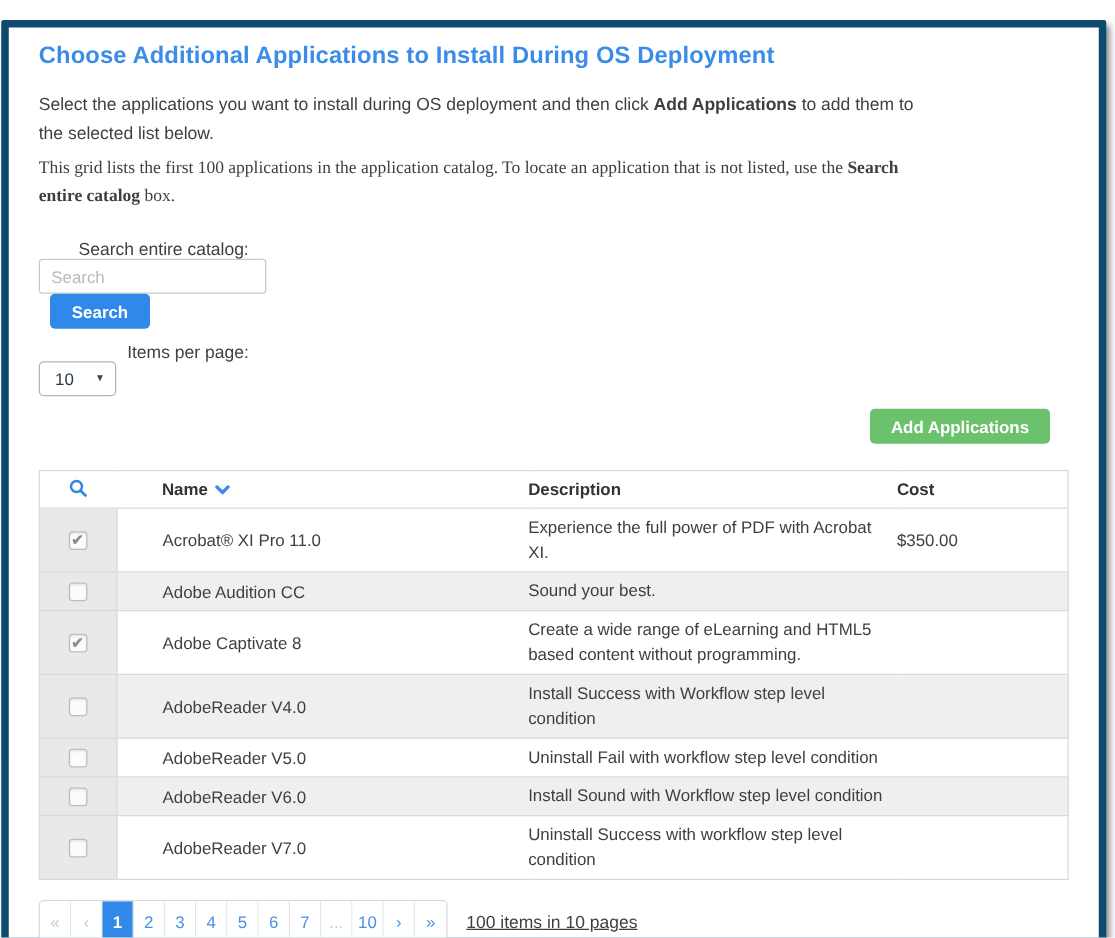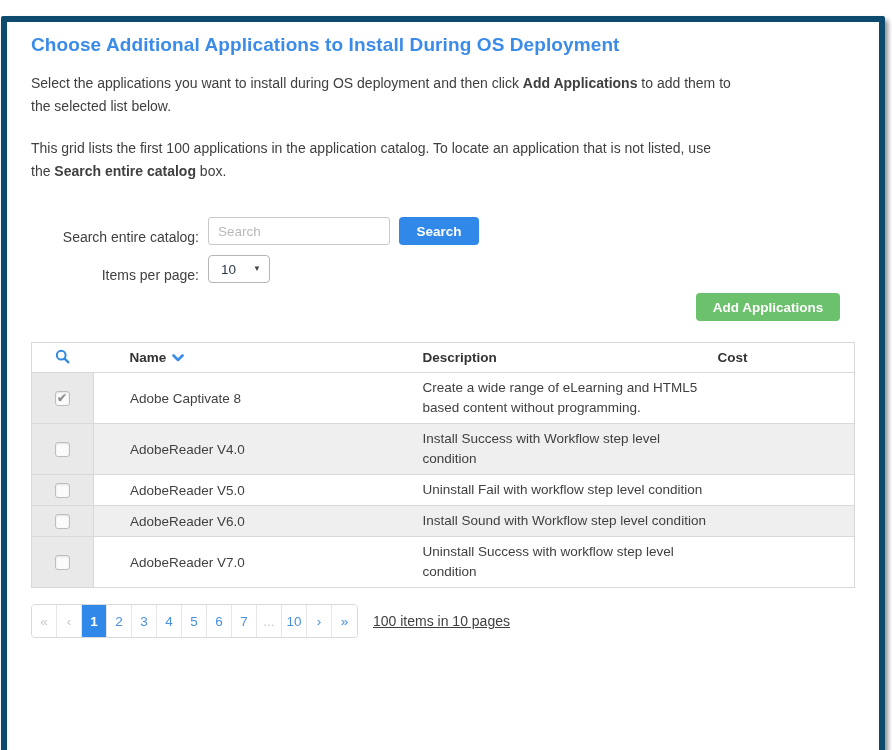--- a/index.html
+++ b/index.html
@@ -9,25 +9,25 @@
   .window {
     position: absolute; left: 1px; top: 16px; width: 884px; height: 740px;
     background: #fff; border: 6px solid #0c4a6e; border-radius: 2px;
     box-shadow: 3px 4px 5px rgba(0,0,0,0.45);
     padding: 12px 24px 0 24px; overflow: hidden;
   }
 
   .page-title { font-size: 19px; font-weight: bold; color: #3b8ce8; margin-bottom: 16px; letter-spacing: 0.1px; }
 
   .intro { font-size: 14px; line-height: 23px; max-width: 700px; color: #3f3f3f; }
-  .intro.p1 { margin-bottom: 19px; }
-  .intro.p2 { margin-bottom: 34px; }
+  .intro.p1 { margin-bottom: 5px; }
+  .intro.p2 { margin-bottom: 22px; font-family: Liberation Serif, serif; }
   .intro b { font-weight: bold; }
 
-  .form-row { display: flex; align-items: flex-end; margin-bottom: 10px; }
+  .form-row { display: flex; align-items: flex-start; margin-bottom: 10px; flex-direction: column; }
   .form-label { width: 168px; text-align: right; margin-right: 9px; font-size: 14px; color: #3f3f3f; }
   .search-input {
     width: 182px; height: 28px; border: 1px solid #c9c9c9; border-radius: 3px;
     padding: 0 9px; font-size: 13.5px; color: #3f3f3f; font-family: "Liberation Sans", sans-serif; outline: none;
   }
   .search-input::placeholder { color: #b9b9b9; }
   .btn { border: none; cursor: pointer; font-family: "Liberation Sans", sans-serif; font-weight: bold; color: #fff; }
   .search-btn { margin-left: 9px; width: 80px; height: 28px; border-radius: 4px; background: #3088e8; font-size: 13.5px; }
   .select-box {
     width: 62px; height: 28px; border: 1px solid #b5b5b5; border-radius: 4px; background: #fff;
@@ -125,20 +125,32 @@
             </svg>
           </span>
         </th>
         <th>Description</th>
         <th>Cost</th>
       </tr>
     </thead>
     <tbody>
       <tr>
         <td class="cell-check"><span class="checkbox checked"></span></td>
+        <td class="cell-name">Acrobat® XI Pro 11.0</td>
+        <td class="cell-desc">Experience the full power of PDF with Acrobat XI.</td>
+        <td class="cell-cost">$350.00</td>
+      </tr>
+      <tr>
+        <td class="cell-check"><span class="checkbox"></span></td>
+        <td class="cell-name">Adobe Audition CC</td>
+        <td class="cell-desc">Sound your best.</td>
+        <td class="cell-cost"></td>
+      </tr>
+      <tr>
+        <td class="cell-check"><span class="checkbox checked"></span></td>
         <td class="cell-name">Adobe Captivate 8</td>
         <td class="cell-desc">Create a wide range of eLearning and HTML5 based content without programming.</td>
         <td class="cell-cost"></td>
       </tr>
       <tr>
         <td class="cell-check"><span class="checkbox"></span></td>
         <td class="cell-name">AdobeReader V4.0</td>
         <td class="cell-desc">Install Success with Workflow step level condition</td>
         <td class="cell-cost"></td>
       </tr>

